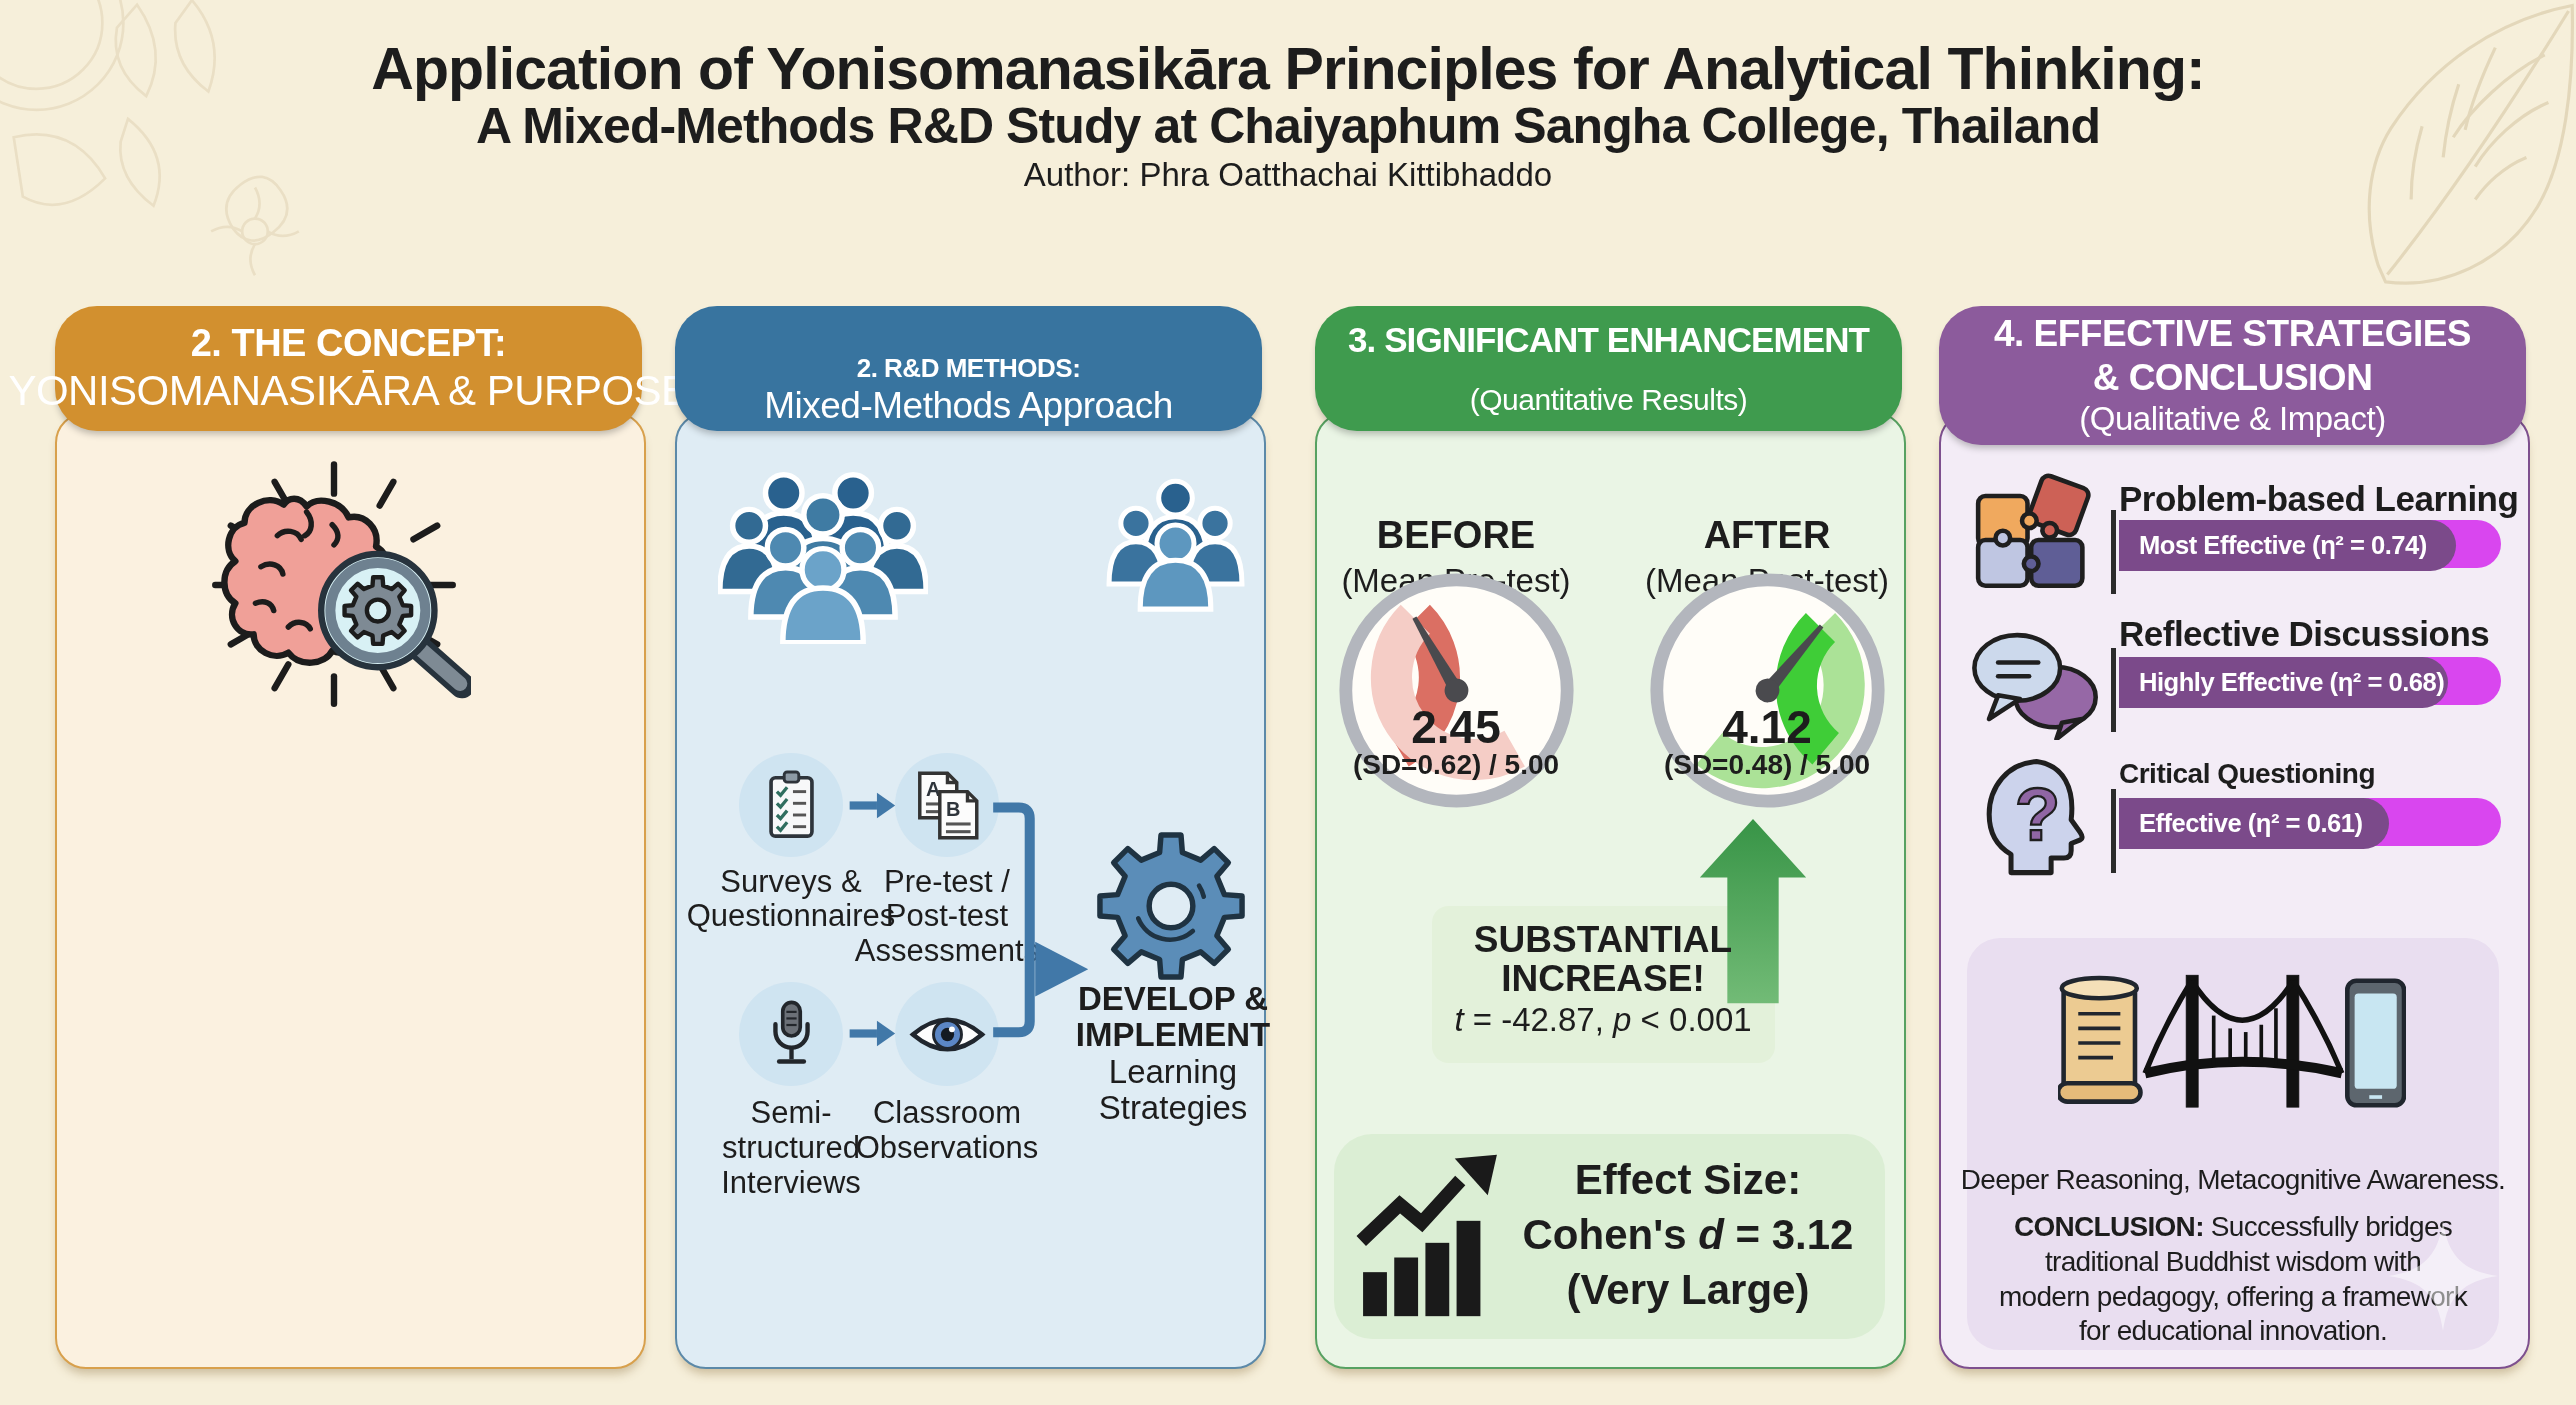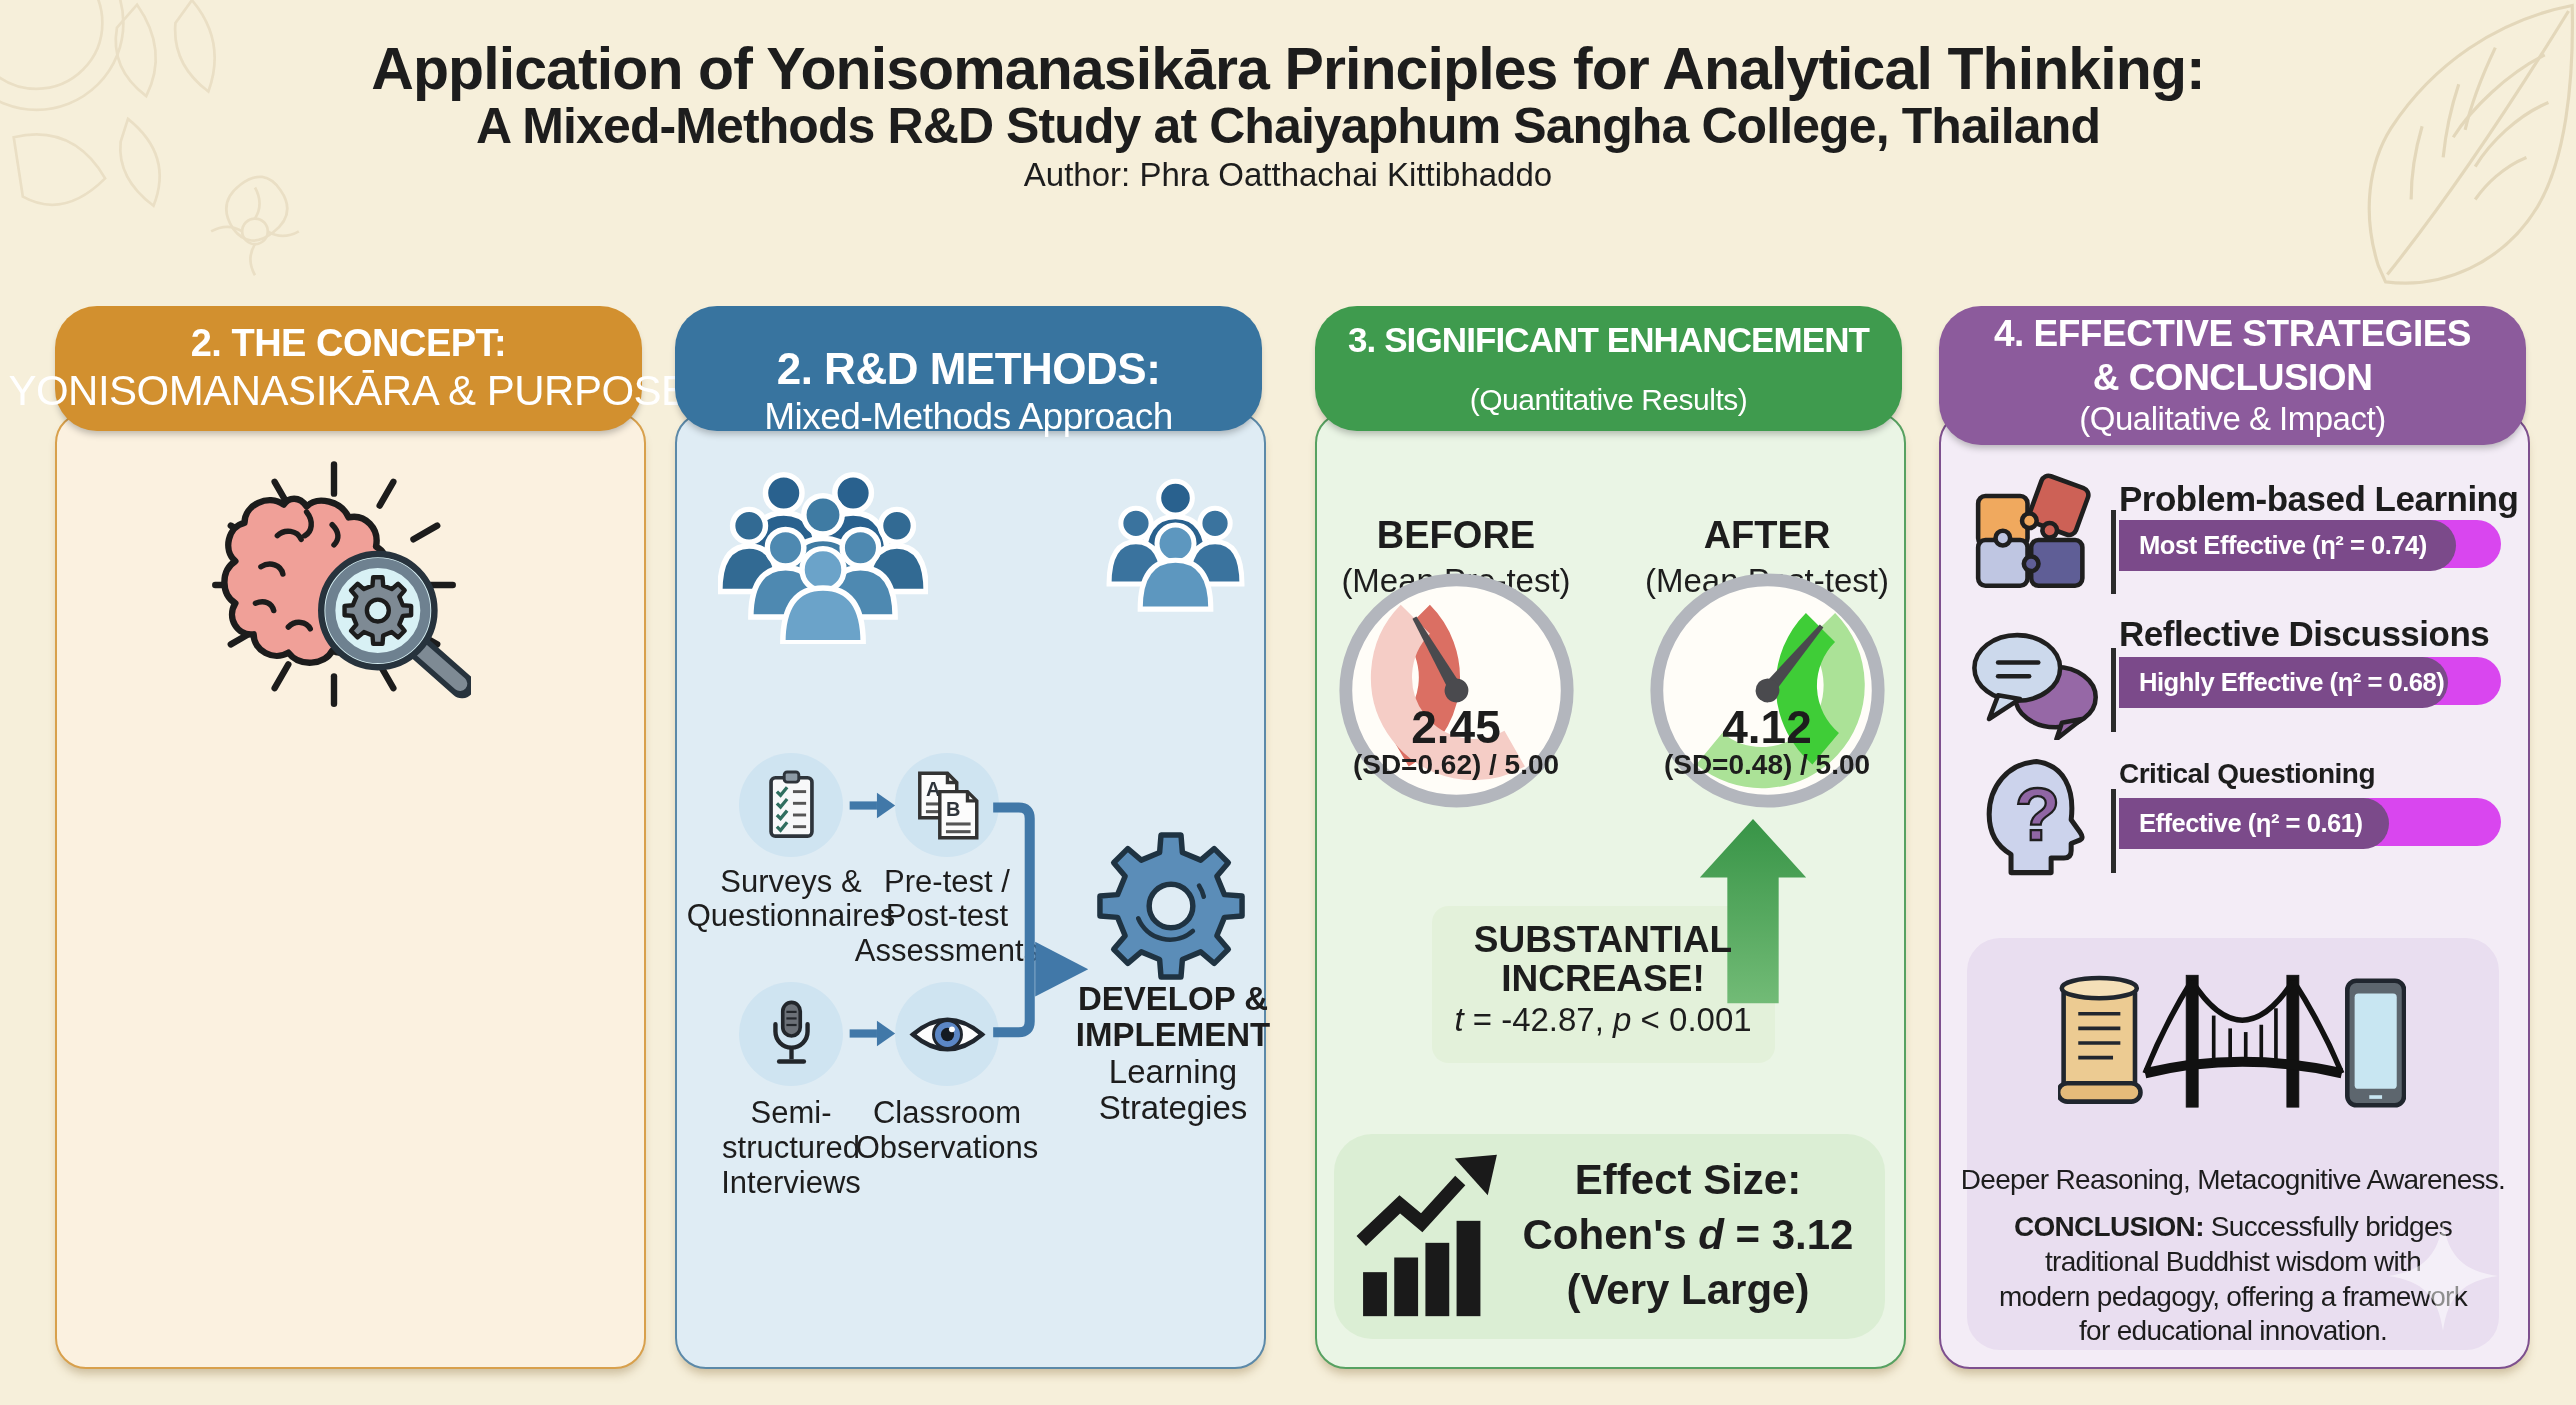--- a/index.html
+++ b/index.html
@@ -128,21 +128,21 @@
 
   <div class="abs ctr" style="left:349px;top:1177px;font-size:33px;">
     <span class="b">GOAL:</span><span> Enhance Analytical Thinking</span>
   </div>
   <div class="abs ctr" style="left:349px;top:1216px;font-size:33px;">Competency by integrating</div>
   <div class="abs ctr" style="left:349px;top:1254px;font-size:33px;">Buddhist cognitive principles into</div>
   <div class="abs ctr" style="left:349px;top:1293px;font-size:33px;">modern education.</div>
 
   <div class="pbody" style="left:675px;top:412px;width:587px;height:953px;background:#dfecf4;border:2.7px solid #5c89a8;"></div>
   <div class="hdr" style="left:675px;top:306px;width:587px;height:125px;background:#38749f;">
-    <div class="b" style="font-size:44px;margin-top:44px;">2. R&amp;D METHODS:</div>
+    <div class="b" style="font-size:26px;margin-top:44px;">2. R&amp;D METHODS:</div>
     <div style="font-size:37px;">Mixed-Methods Approach</div>
   </div>
 
   <svg class="abs" style="left:718px;top:456px;z-index:2" width="210" height="188" viewBox="0 0 230 205">
     <g stroke="#fff" stroke-width="6">
       <circle cx="72" cy="40" r="20" fill="#29618e"></circle>
         <path d="M34,116 q0,-54 38,-54 q38,0 38,54 z" fill="#29618e"></path>
       <circle cx="148" cy="40" r="20" fill="#29618e"></circle>
         <path d="M110,116 q0,-54 38,-54 q38,0 38,54 z" fill="#29618e"></path>
       <circle cx="34" cy="76" r="18" fill="#326a93"></circle>

